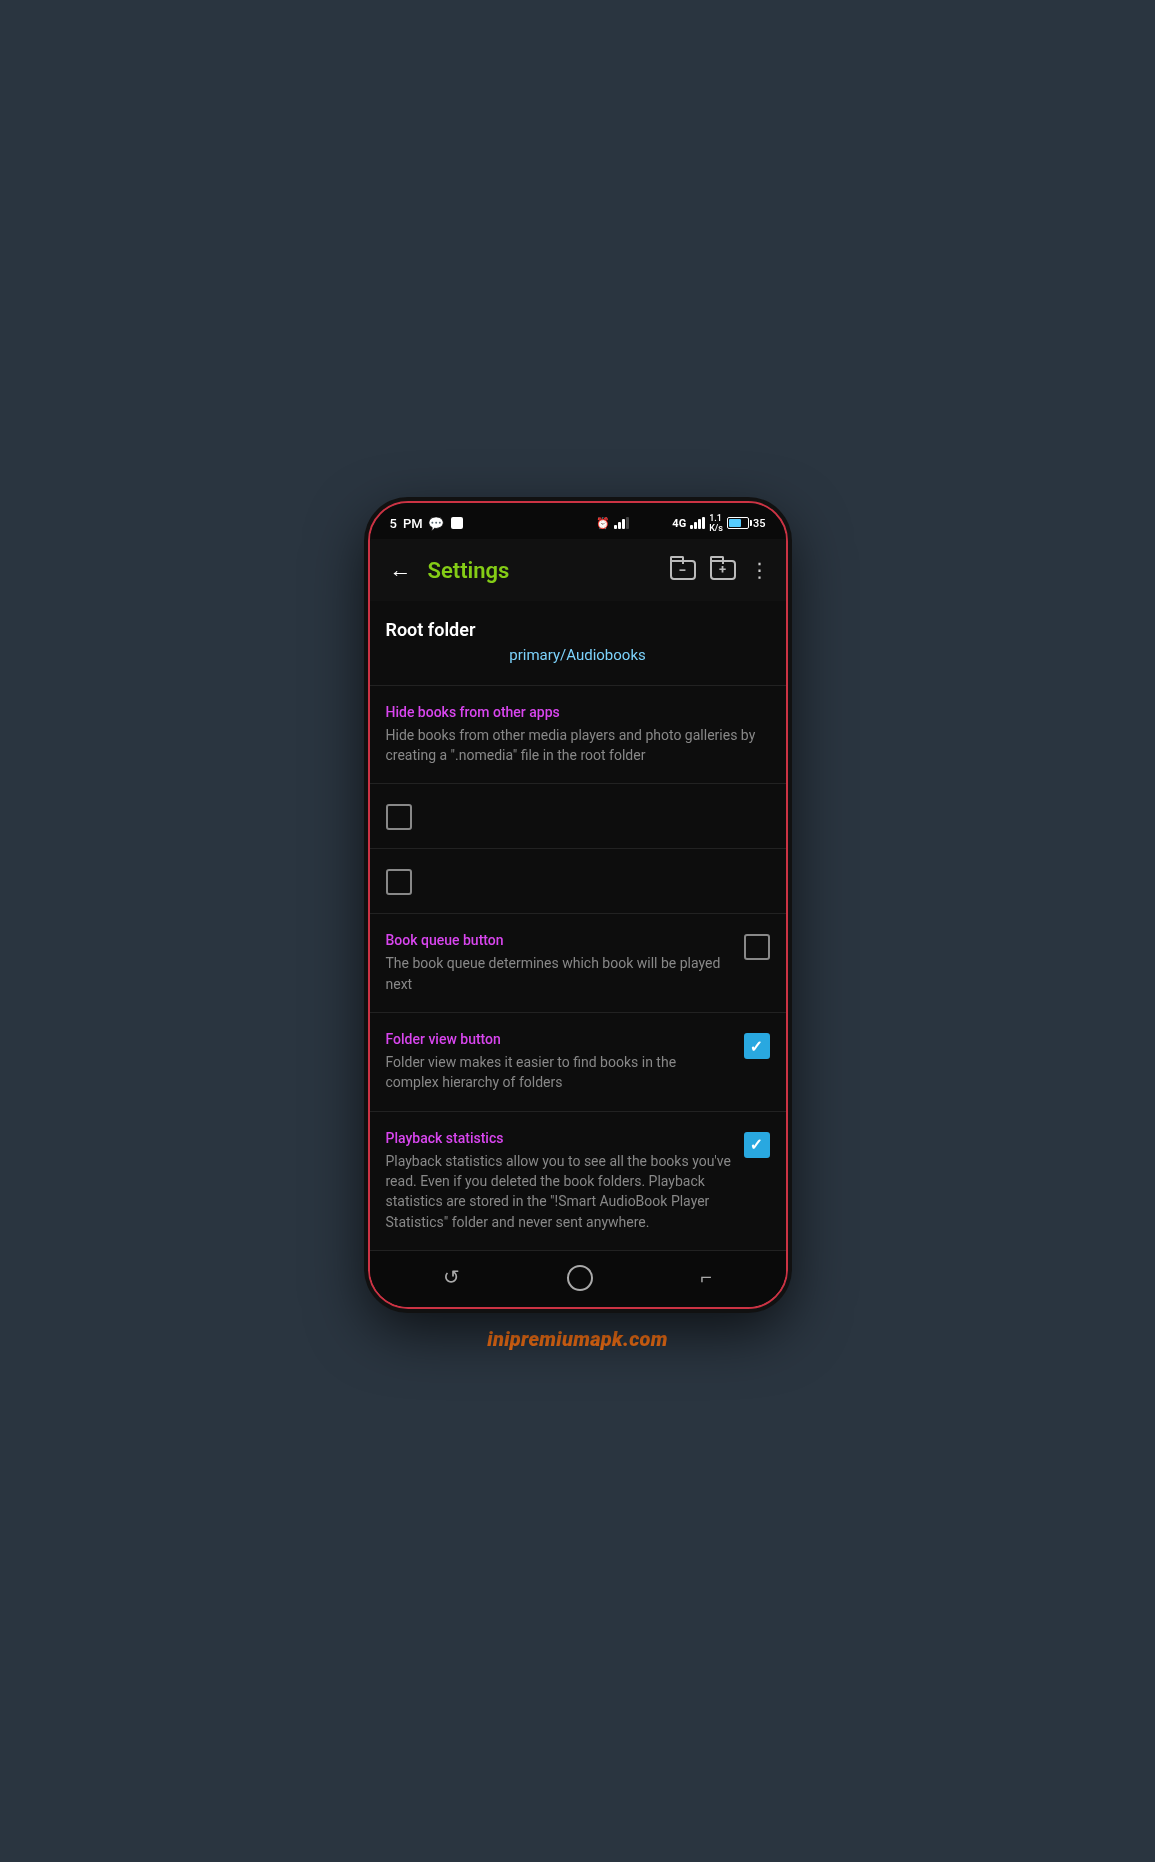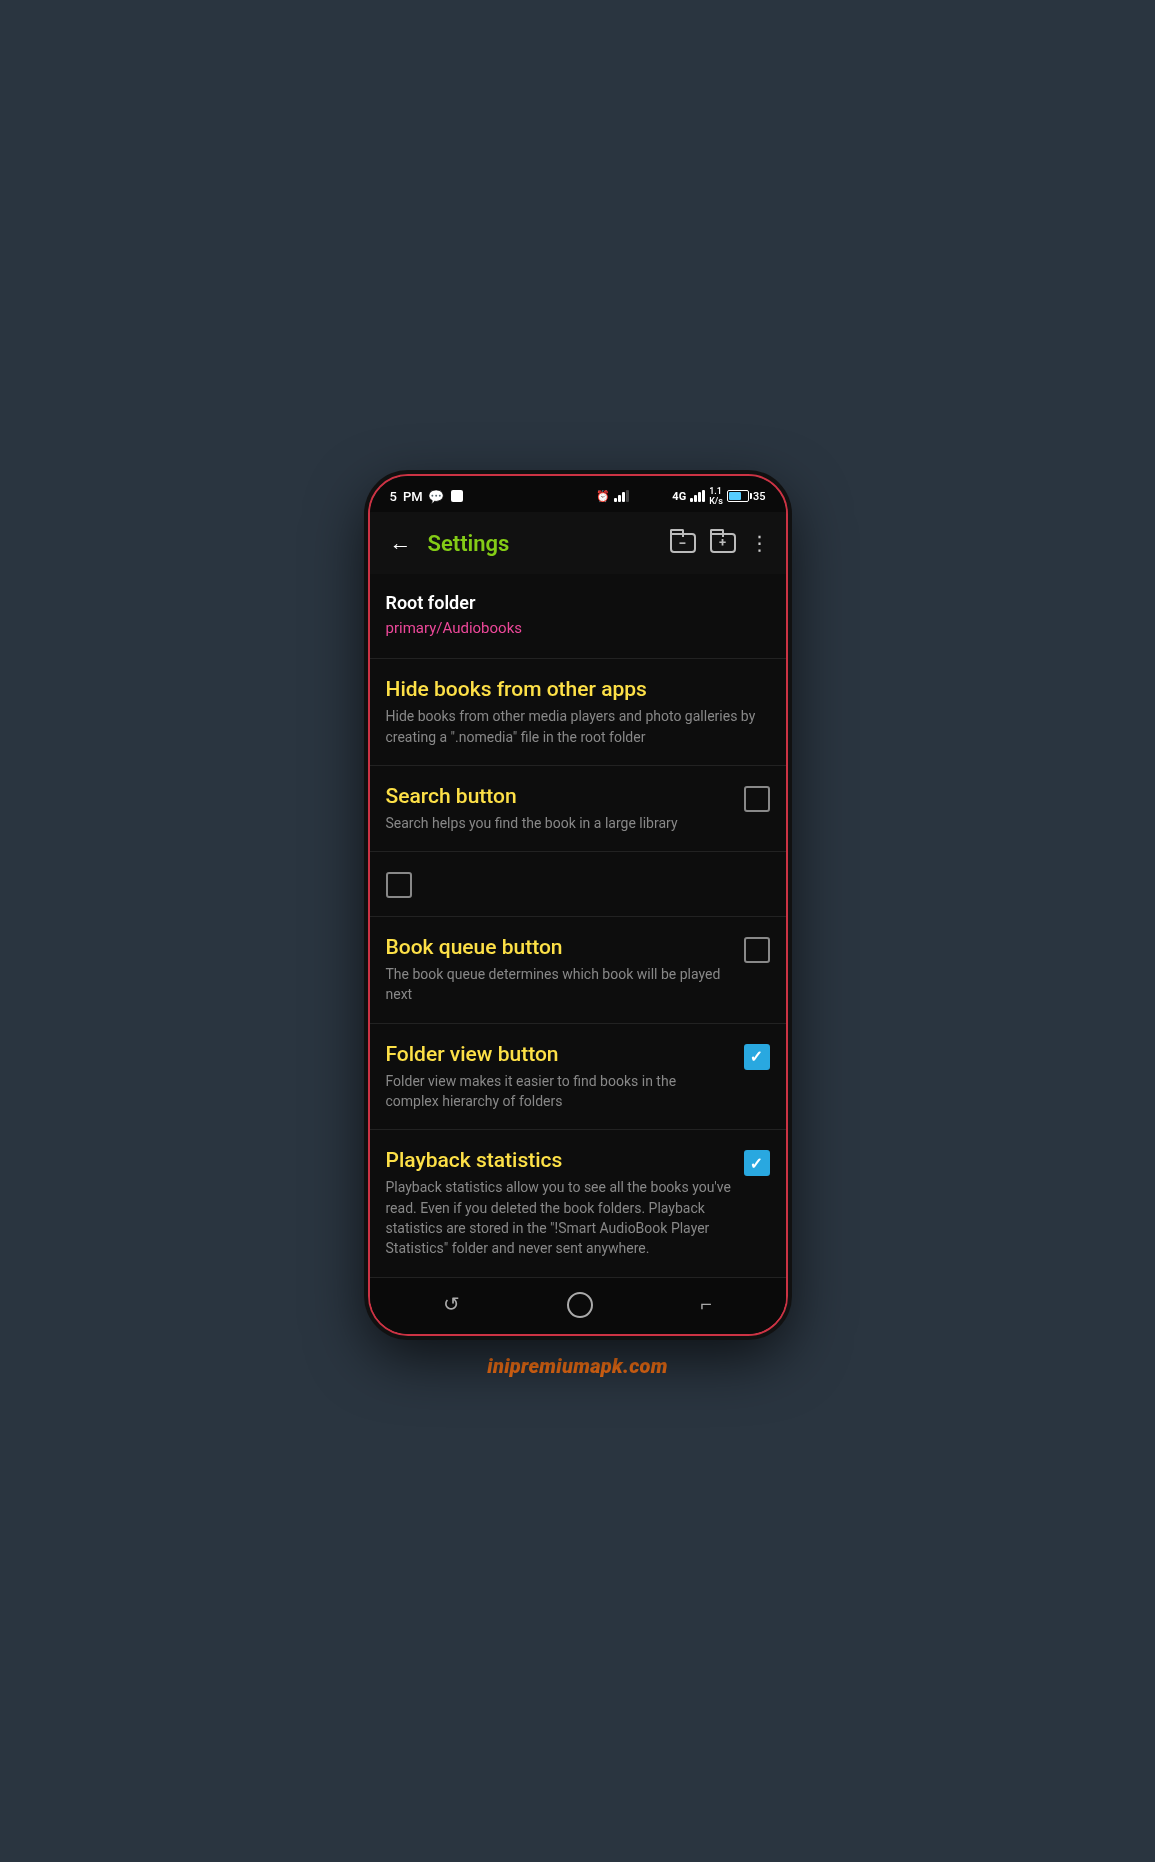--- a/index.html
+++ b/index.html
@@ -185,22 +185,22 @@
       align-items: flex-start;
       justify-content: space-between;
       gap: 12px;
     }
 
     .settings-item-text {
       flex: 1;
     }
 
     .settings-item-title {
-      color: #fde047;
-      font-size: 21px;
+      color: #d946ef;
+      font-size: 14px;
       font-weight: 500;
       margin-bottom: 5px;
     }
 
     .settings-item-desc {
       color: #888;
       font-size: 14px;
       line-height: 1.45;
     }
 
@@ -230,22 +230,23 @@
       font-weight: bold;
     }
 
     
     .settings-item-root .settings-item-title {
       color: #fff;
       font-size: 18px;
       font-weight: 600;
     }
     .settings-item-root .settings-item-desc {
-      color: #ec4899;
+      color: #7dd3fc;
       font-size: 15px;
+      text-align: center;
     }
 
     
     .nav-bar {
       background: #0a0a0a;
       display: flex;
       justify-content: space-around;
       padding: 14px 20px 16px;
     }
 
@@ -336,24 +337,20 @@
       </div>
 
       <div class="settings-item">
         <div class="settings-item-text">
           <div class="settings-item-title">Hide books from other apps</div>
           <div class="settings-item-desc">Hide books from other media players and photo galleries by creating a ".nomedia" file in the root folder</div>
         </div>
       </div>
 
       <div class="settings-item">
-        <div class="settings-item-text">
-          <div class="settings-item-title">Search button</div>
-          <div class="settings-item-desc">Search helps you find the book in a large library</div>
-        </div>
         <div class="checkbox"></div>
       </div>
 
       <div class="settings-item">
         <div class="checkbox"></div>
       </div>
 
       <div class="settings-item">
         <div class="settings-item-text">
           <div class="settings-item-title">Book queue button</div>

